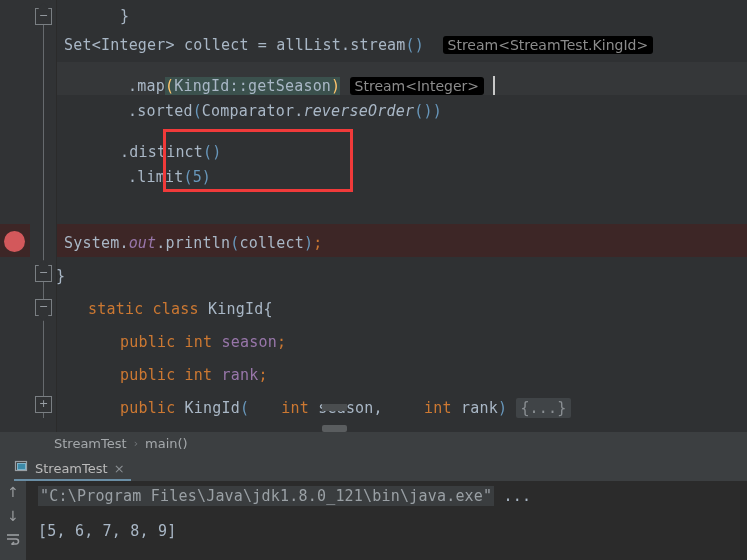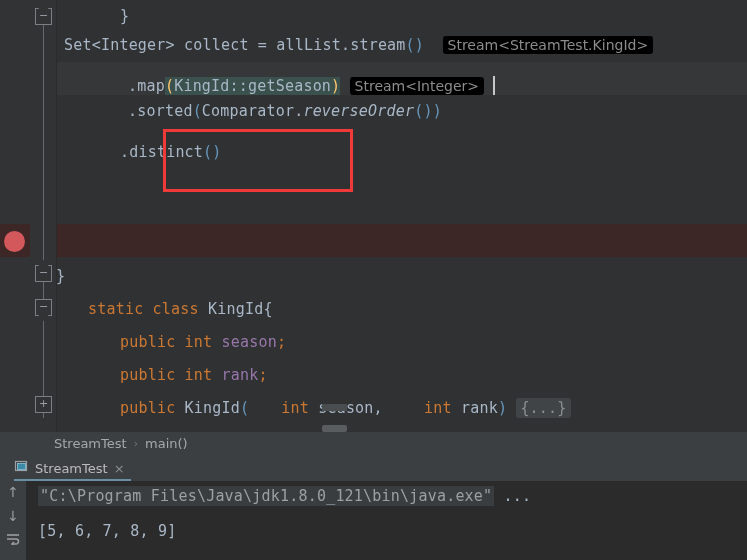--- a/index.html
+++ b/index.html
@@ -367,22 +367,24 @@
       <div class="line" style="top:0px; left:64px;"><span class="brace">}</span></div>
 
       <div class="line" style="top:29px; left:8px;"><span class="cls">Set</span><span class="punc">&lt;</span><span class="cls">Integer</span><span class="punc">&gt;</span> collect = allList<span class="punc">.</span>stream<span class="num">(</span><span class="num">)</span>&nbsp; <span class="hint">Stream&lt;StreamTest.KingId&gt;</span></div>
 
       <div class="line" style="top:70px; left:72px;"><span class="punc">.</span>map<span class="paren-hl">(</span><span class="paren-inner">KingId::getSeason</span><span class="paren-hl">)</span> <span class="hint">Stream&lt;Integer&gt;</span> <span class="caret"></span></div>
 
       <div class="line" style="top:95px; left:72px;"><span class="punc">.</span>sorted<span class="num">(</span>Comparator<span class="punc">.</span><span class="stat">reverseOrder</span><span class="num">(</span><span class="num">)</span><span class="num">)</span></div>
 
       <div class="line" style="top:128px; left:64px;margin-top:8px;"><span class="punc">.</span>distinct<span class="num">(</span><span class="num">)</span></div>
 
-
-
+      <div class="line" style="top:161px; left:72px;"><span class="punc">.</span>limit<span class="num">(</span><span class="num">5</span><span class="num">)</span></div>
+
+
+      <div class="line" style="top:227px; left:8px;">System<span class="punc">.</span><span class="fld" style="font-style:italic">out</span><span class="punc">.</span>println<span class="num">(</span>collect<span class="num">)</span><span class="semi">;</span></div>
 
       <div class="line" style="top:260px; left:0px;"><span class="brace">}</span></div>
 
       <div class="line" style="top:293px; left:0px;"><span class="kw">static class</span> <span style="color:#a9b7c6;">KingId</span><span class="brace">{</span></div>
 
       <div class="line" style="top:326px; left:32px;"><span class="kw">public int</span> <span class="fld">season</span><span class="semi">;</span></div>
 
       <div class="line" style="top:359px; left:32px;"><span class="kw">public int</span> <span class="fld">rank</span><span class="semi">;</span></div>
 
       <div class="line" style="top:392px; left:32px;"><span class="kw">public</span> KingId<span class="num">(</span><span class="kw">int</span> season<span class="punc">,</span> <span class="kw">int</span> rank<span class="num">)</span> <span class="folded">{...}</span></div>

